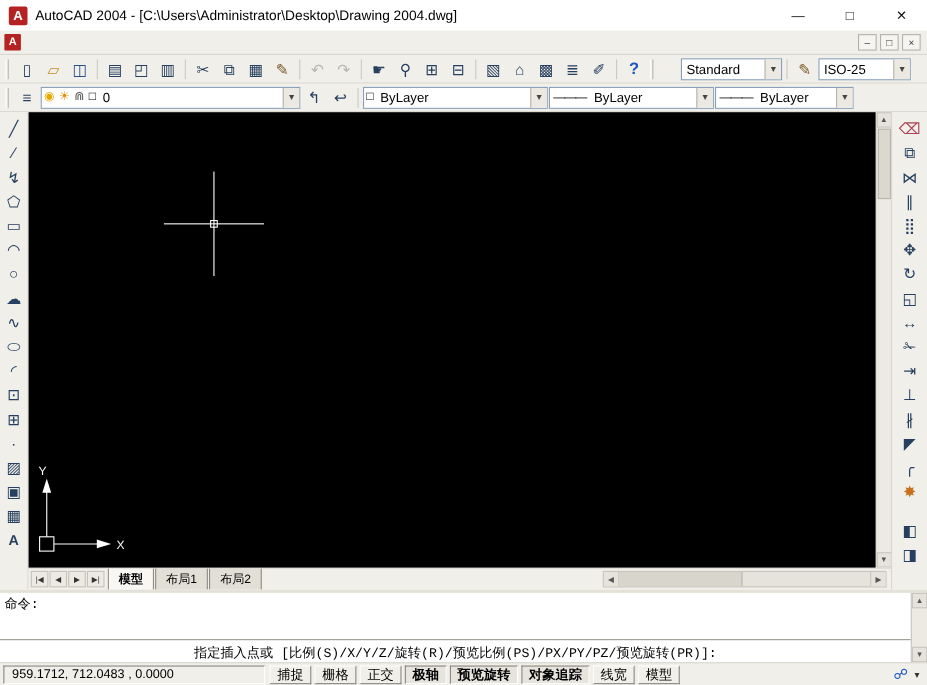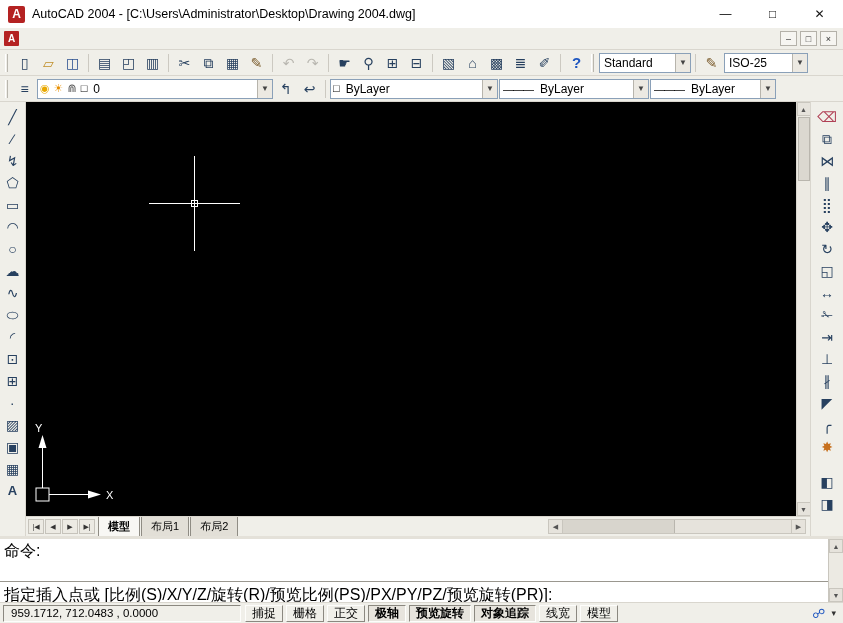--- a/index.html
+++ b/index.html
@@ -71,24 +71,24 @@
   .tab.active{background:#f8f7f4; font-weight:bold;}
   .tab-spacer{flex:1;}
   .hscroll{width:258px; height:15px; display:flex; align-items:stretch; background:#e6e3dc; border:1px solid #c9c6be; margin-right:2px;}
   .hscroll .scroll-btn{height:100%; border:none; border-right:1px solid #c9c6be;}
   .hscroll .scroll-btn:last-child{border-right:none; border-left:1px solid #c9c6be;}
   .hthumb{width:112px; background:#d8d5cd; border-right:1px solid #b9b6ae;}
   .htrack{flex:1;}
 
   
   .command{height:66px; background:#fff; border-top:3px solid #e4e1d9; display:flex; flex:none;}
-  .cmd-main{flex:1; display:flex; flex-direction:column; font-family:Liberation Sans, sans-serif; font-size:16px; min-width:0;}
+  .cmd-main{flex:1; display:flex; flex-direction:column; font-family:Liberation Mono, monospace; font-size:12px; min-width:0;}
   .cmd-history{flex:1; padding:2px 4px 0; overflow:hidden;}
   .cmdline{height:15px; white-space:nowrap;}
-  .cmd-prompt{border-top:1px solid #9a978f; padding:3px 4px; height:21px; white-space:nowrap;}
+  .cmd-prompt{border-top:1px solid #9a978f; padding:3px 4px; height:21px; white-space:nowrap;text-align:center;}
   .cmd-scroll{width:15px; background:#eceae3; border-left:1px solid #c9c6be; display:flex; flex-direction:column; align-items:center; flex:none;}
 
   
   .statusbar{height:21px; background:#f0efe9; border-top:1px solid #d9d6ce; display:flex; align-items:center; padding:0 3px; gap:4px; flex:none;}
   .coords{width:238px; height:17px; border:1px solid; border-color:#8b8880 #fdfdfb #fdfdfb #8b8880; display:flex; align-items:center; padding:0 7px; font-size:11.5px; white-space:nowrap;}
   .toggles{display:flex; gap:3px;}
   .stoggle{height:17px; padding:0 6px; display:flex; align-items:center; font-size:12px; border:1px solid; border-color:#fdfdfb #8b8880 #8b8880 #fdfdfb; background:#f0efe9; white-space:nowrap;}
   .stoggle.on{border-color:#8b8880 #fdfdfb #fdfdfb #8b8880; background:#e7e4dd;font-weight:bold;}
   .tray{margin-left:auto; display:flex; align-items:center; gap:6px; padding-right:4px;}
   .tray-icon{color:#1d55c0; font-size:13px;}
@@ -188,21 +188,21 @@
         </div>
         <div class="tbtn">
           <div class="glyph g-markup">✐</div>
         </div>
         <div class="vsep"></div>
         <div class="tbtn">
           <div class="glyph g-help">?</div>
         </div>
       </div>
     <div class="grip"></div>
-    <div class="combo" style="width:92px;">
+    <div class="combo" style="width:92px;margin-left:20px;">
       <div class="combo-value">Standard</div>
       <div class="combo-arrow">▼</div>
     </div>
     <div class="vsep"></div>
     <div class="tbtn">
       <span class="glyph g-dimstyle">✎</span>
     </div>
     <div class="combo" style="width:84px;">
       <div class="combo-value">ISO-25</div>
       <div class="combo-arrow">▼</div>

